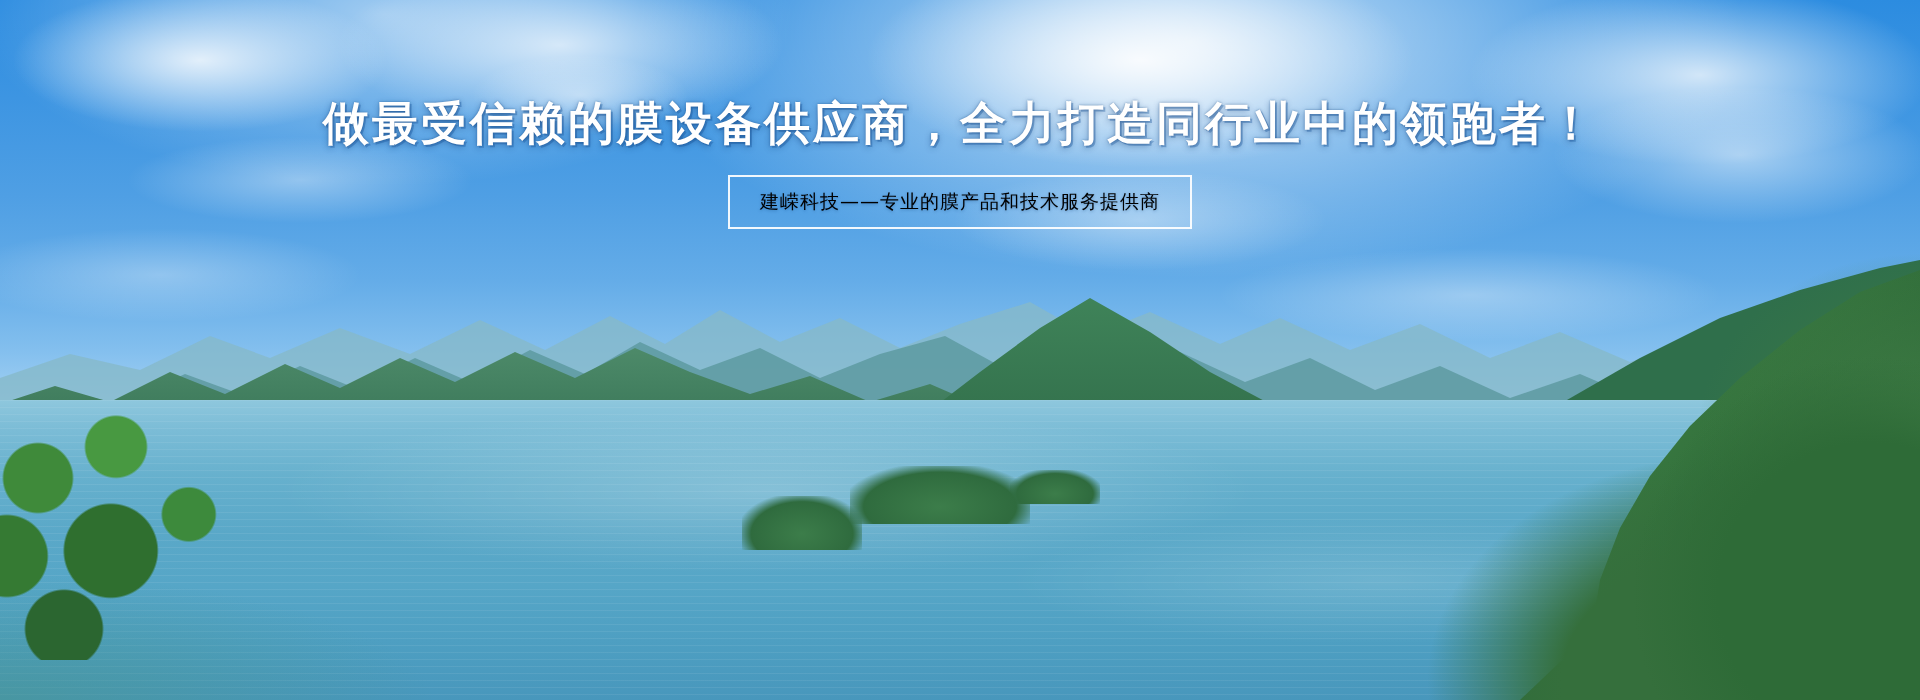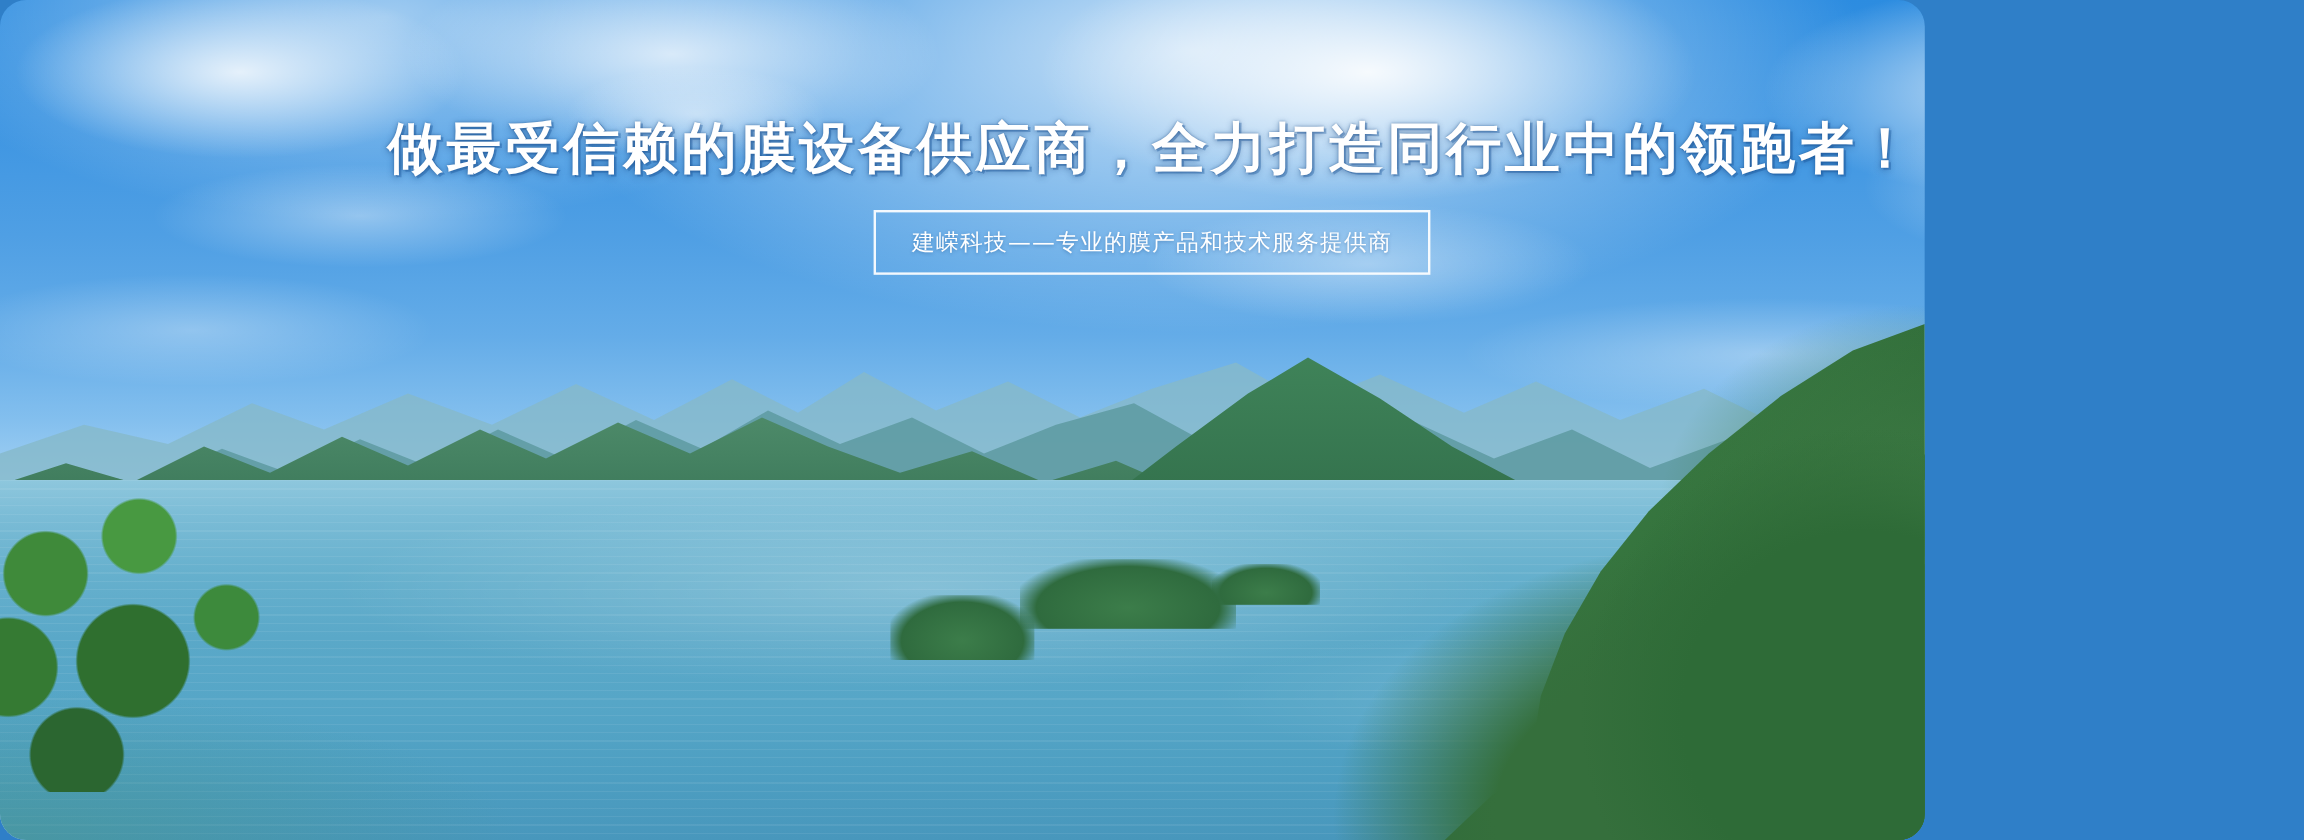--- a/index.html
+++ b/index.html
@@ -4,24 +4,23 @@
 <style>
   * { margin:0; padding:0; box-sizing:border-box; }
   html, body { width:1920px; height:700px; overflow:hidden; }
   body {
     font-family:"Liberation Sans", sans-serif;
     background:#2f7fc8;
   }
 
   .banner {
     position:relative;
-    width:1604px;
+    width:1920px;
     height:700px;
     overflow:hidden;
-    border-radius:22px;
   }
 
   
   .sky {
     position:absolute; inset:0;
     background:
       radial-gradient(ellipse 900px 380px at 62% 6%, rgba(255,255,255,0.75) 0%, rgba(255,255,255,0.0) 62%),
       radial-gradient(ellipse 620px 260px at 20% 2%, rgba(255,255,255,0.55) 0%, rgba(255,255,255,0.0) 66%),
       linear-gradient(180deg,
         #2c8ce0 0%,
@@ -142,21 +141,21 @@
   .tagline-wrap {
     margin-top:26px;
     display:flex;
     justify-content:center;
   }
   .tagline {
     display:inline-block;
     border:2px solid rgba(255,255,255,0.92);
     padding:12px 30px;
     font-size:19px;
-    color:#ffffff;
+    color:#000000;
     letter-spacing:1px;
     white-space:nowrap;
     text-shadow:0 1px 3px rgba(20,70,130,0.4);
     font-family:"DejaVu Sans", "Liberation Sans", sans-serif;
   }
 </style>
 </head>
 <body>
 
 <div class="banner">

